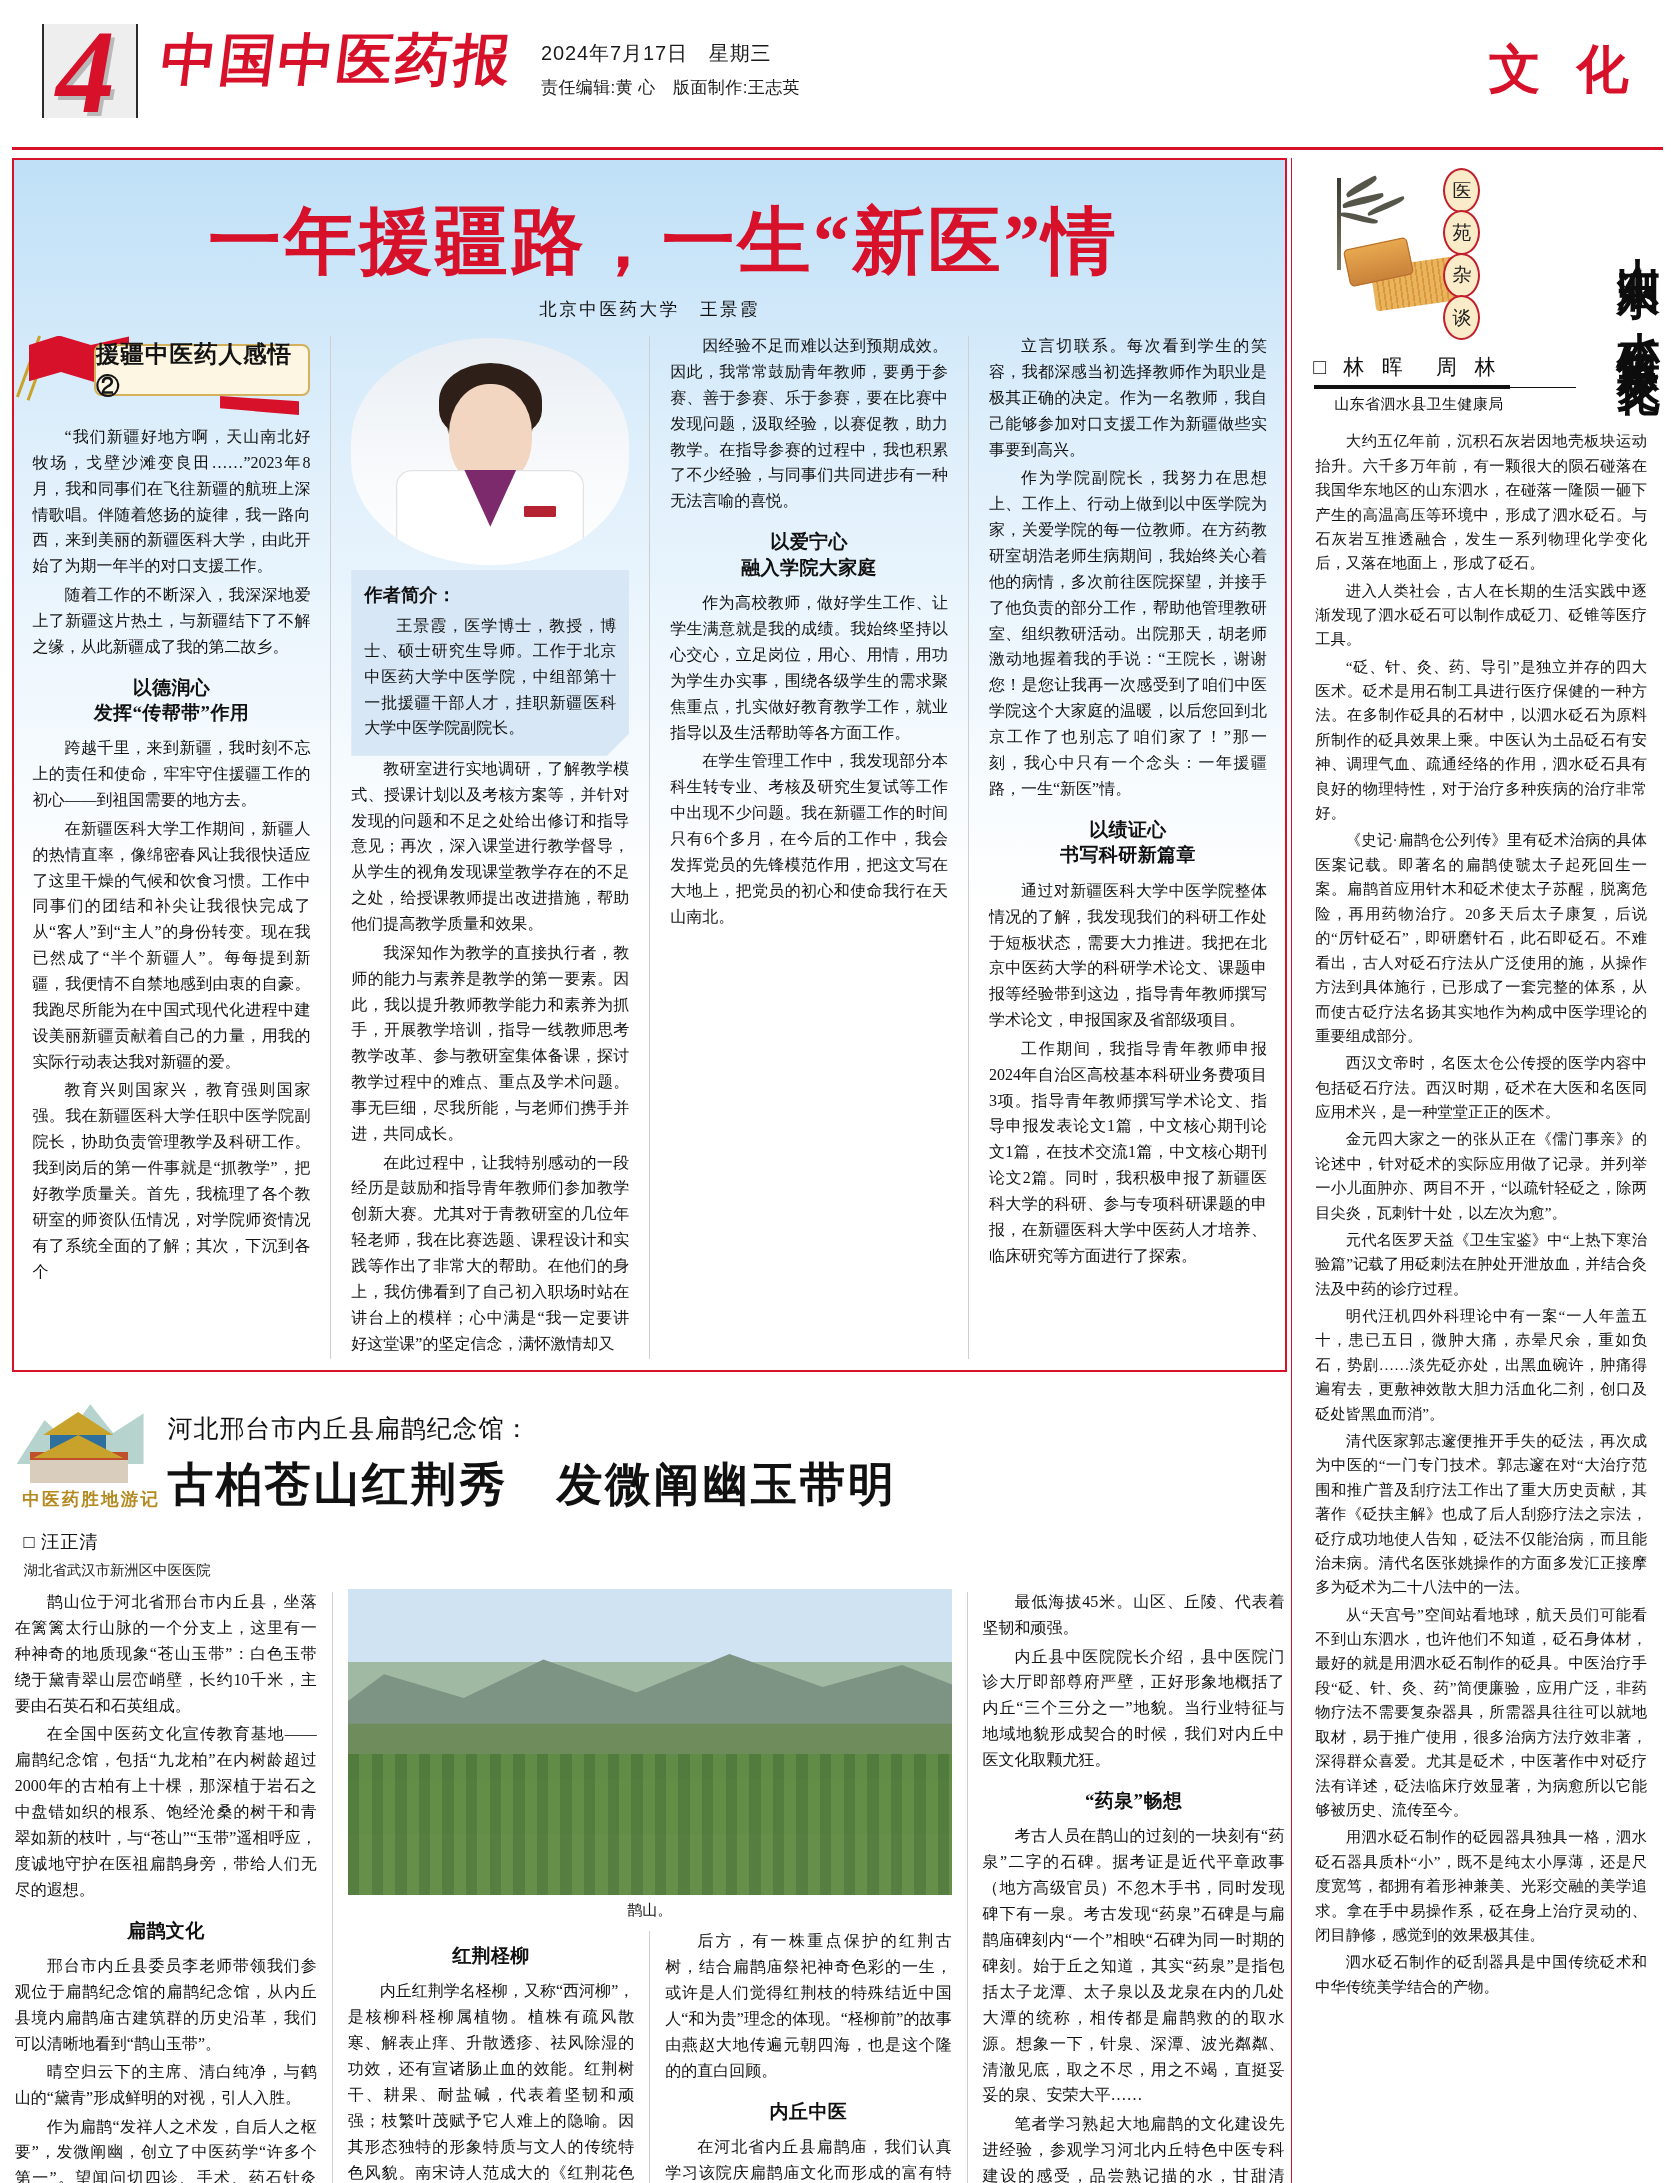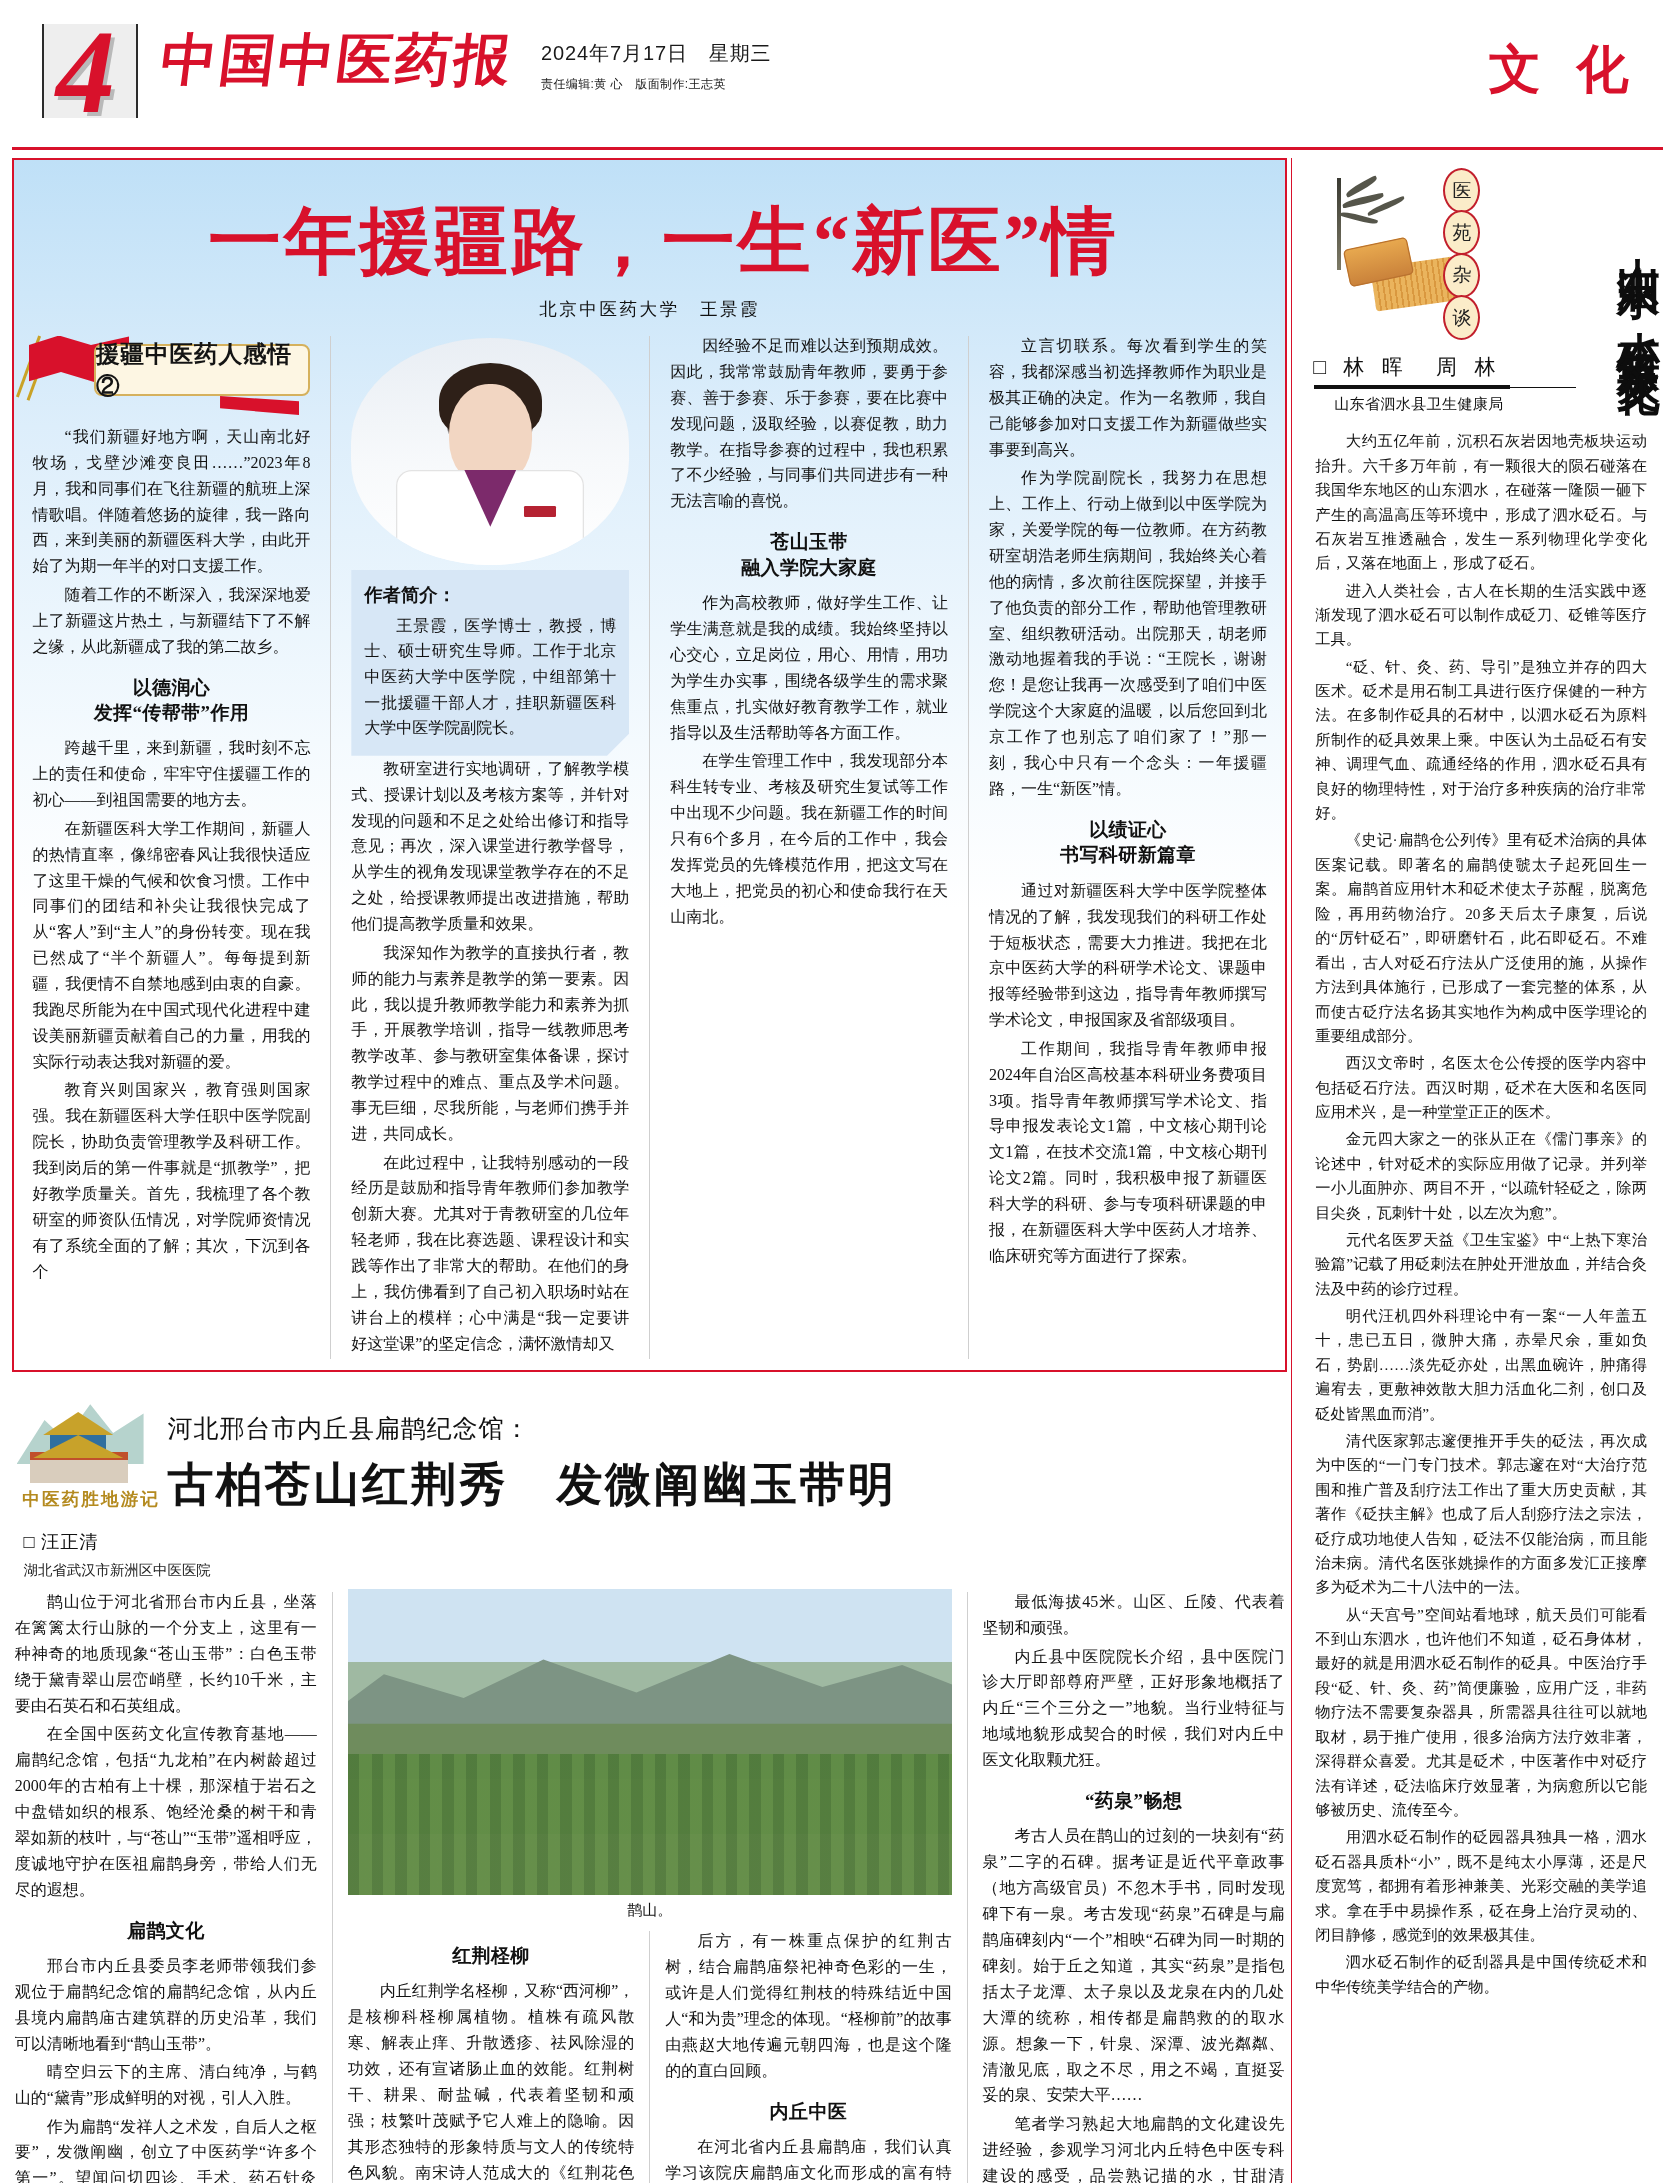--- a/index.html
+++ b/index.html
@@ -28,21 +28,21 @@
     text-shadow:3.5px 3.5px 0 rgba(120,120,120,.45);
   }
   .paper-title {
     font-size:56px; font-weight:bold; color:#d8112b;
     font-family:"Liberation Serif", serif;
     letter-spacing:2.6px; margin:15.7px 0 0 4.4px; line-height:1;
     transform:skewX(-7deg);
   }
   .head-meta { margin:23.6px 0 0 28px; font-family:"Liberation Sans", sans-serif; }
   .head-meta .line1 { font-size:20px; letter-spacing:0.9px; color:#1a1a1a; }
-  .head-meta .line2 { font-size:12px; letter-spacing:0.4px; color:#1a1a1a; margin-top:8.7px; }
+  .head-meta .line2 { font-size:17px; letter-spacing:0.4px; color:#1a1a1a; margin-top:8.7px; }
   .section-name {
     position:absolute; right:35px; top:35px;
     font-size:52px; font-weight:bold; color:#d8112b;
     letter-spacing:11.4px; font-family:"Liberation Serif", serif;
   }
   .red-rule { height:3.9px; background:#d8112b; margin:2.6px 12.2px 0 12.2px; }
 
   
   .body-area { position:relative; padding:7.9px 12.2px 0 12.2px; display:flex; gap:0; }
   .left-block { width:1275px; flex:0 0 1275px; position:relative; }
@@ -228,21 +228,21 @@
               <div class="bio-text">王景霞，医学博士，教授，博士、硕士研究生导师。工作于北京中医药大学中医学院，中组部第十一批援疆干部人才，挂职新疆医科大学中医学院副院长。</div>
             </div>
             <p class="ptext">教研室进行实地调研，了解教学模式、授课计划以及考核方案等，并针对发现的问题和不足之处给出修订和指导意见；再次，深入课堂进行教学督导，从学生的视角发现课堂教学存在的不足之处，给授课教师提出改进措施，帮助他们提高教学质量和效果。</p>
             <p class="ptext">我深知作为教学的直接执行者，教师的能力与素养是教学的第一要素。因此，我以提升教师教学能力和素养为抓手，开展教学培训，指导一线教师思考教学改革、参与教研室集体备课，探讨教学过程中的难点、重点及学术问题。事无巨细，尽我所能，与老师们携手并进，共同成长。</p>
             <p class="ptext">在此过程中，让我特别感动的一段经历是鼓励和指导青年教师们参加教学创新大赛。尤其对于青教研室的几位年轻老师，我在比赛选题、课程设计和实践等作出了非常大的帮助。在他们的身上，我仿佛看到了自己初入职场时站在讲台上的模样；心中满是“我一定要讲好这堂课”的坚定信念，满怀激情却又</p>
           </div>
           <div class="col-sep"></div>
 
           <div class="fcol">
             <p class="ptext">因经验不足而难以达到预期成效。因此，我常常鼓励青年教师，要勇于参赛、善于参赛、乐于参赛，要在比赛中发现问题，汲取经验，以赛促教，助力教学。在指导参赛的过程中，我也积累了不少经验，与同事们共同进步有一种无法言喻的喜悦。</p>
-            <div class="sub-h" style="white-space:pre-line">苍山玉带
+            <div class="sub-h" style="white-space:pre-line">以爱宁心
 融入学院大家庭</div>
             <p class="ptext">作为高校教师，做好学生工作、让学生满意就是我的成绩。我始终坚持以心交心，立足岗位，用心、用情，用功为学生办实事，围绕各级学生的需求聚焦重点，扎实做好教育教学工作，就业指导以及生活帮助等各方面工作。</p>
             <p class="ptext">在学生管理工作中，我发现部分本科生转专业、考核及研究生复试等工作中出现不少问题。我在新疆工作的时间只有6个多月，在今后的工作中，我会发挥党员的先锋模范作用，把这文写在大地上，把党员的初心和使命我行在天山南北。</p>
           </div>
           <div class="col-sep"></div>
 
           <div class="fcol">
             <p class="ptext">立言切联系。每次看到学生的笑容，我都深感当初选择教师作为职业是极其正确的决定。作为一名教师，我自己能够参加对口支援工作为新疆做些实事要到高兴。</p>
             <p class="ptext">作为学院副院长，我努力在思想上、工作上、行动上做到以中医学院为家，关爱学院的每一位教师。在方药教研室胡浩老师生病期间，我始终关心着他的病情，多次前往医院探望，并接手了他负责的部分工作，帮助他管理教研室、组织教研活动。出院那天，胡老师激动地握着我的手说：“王院长，谢谢您！是您让我再一次感受到了咱们中医学院这个大家庭的温暖，以后您回到北京工作了也别忘了咱们家了！”那一刻，我心中只有一个念头：一年援疆路，一生“新医”情。</p>
             <div class="sub-h" style="white-space:pre-line">以绩证心

